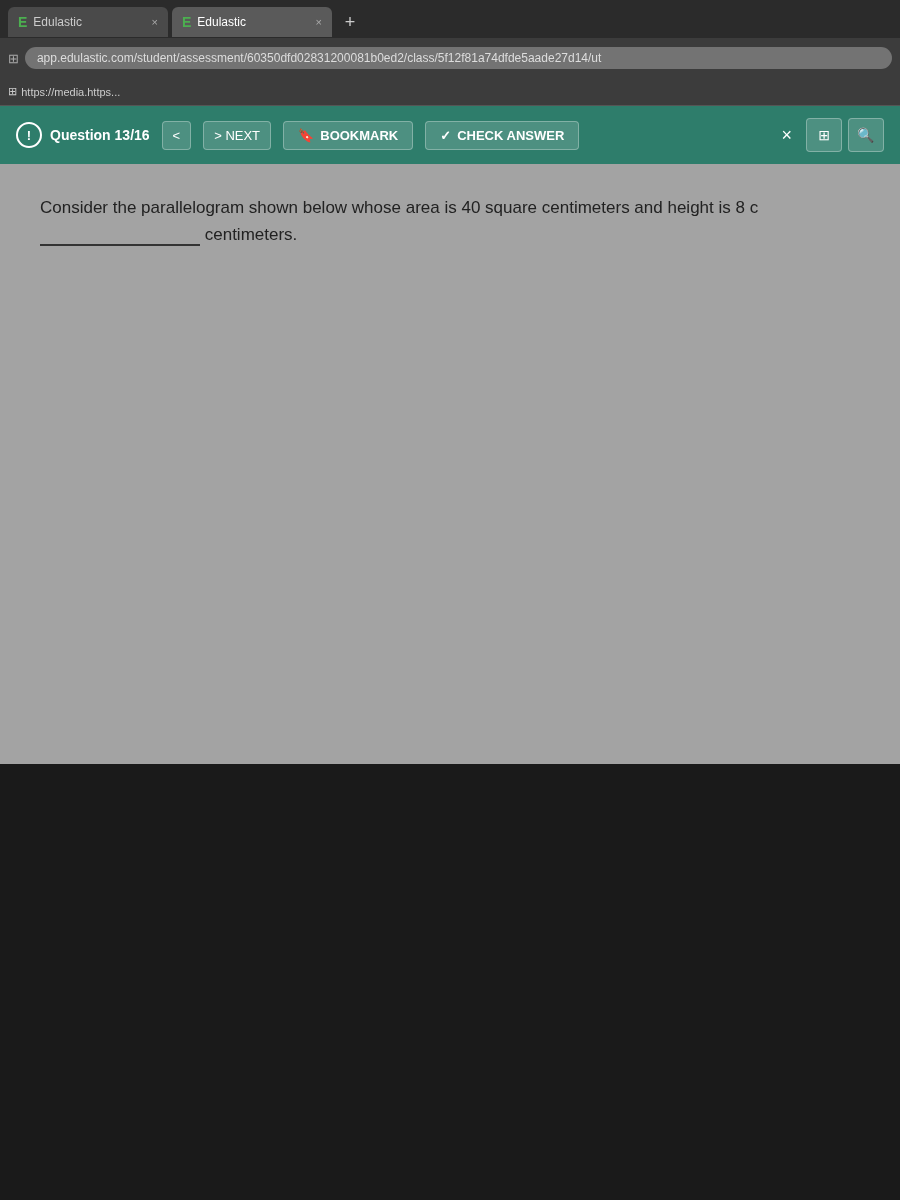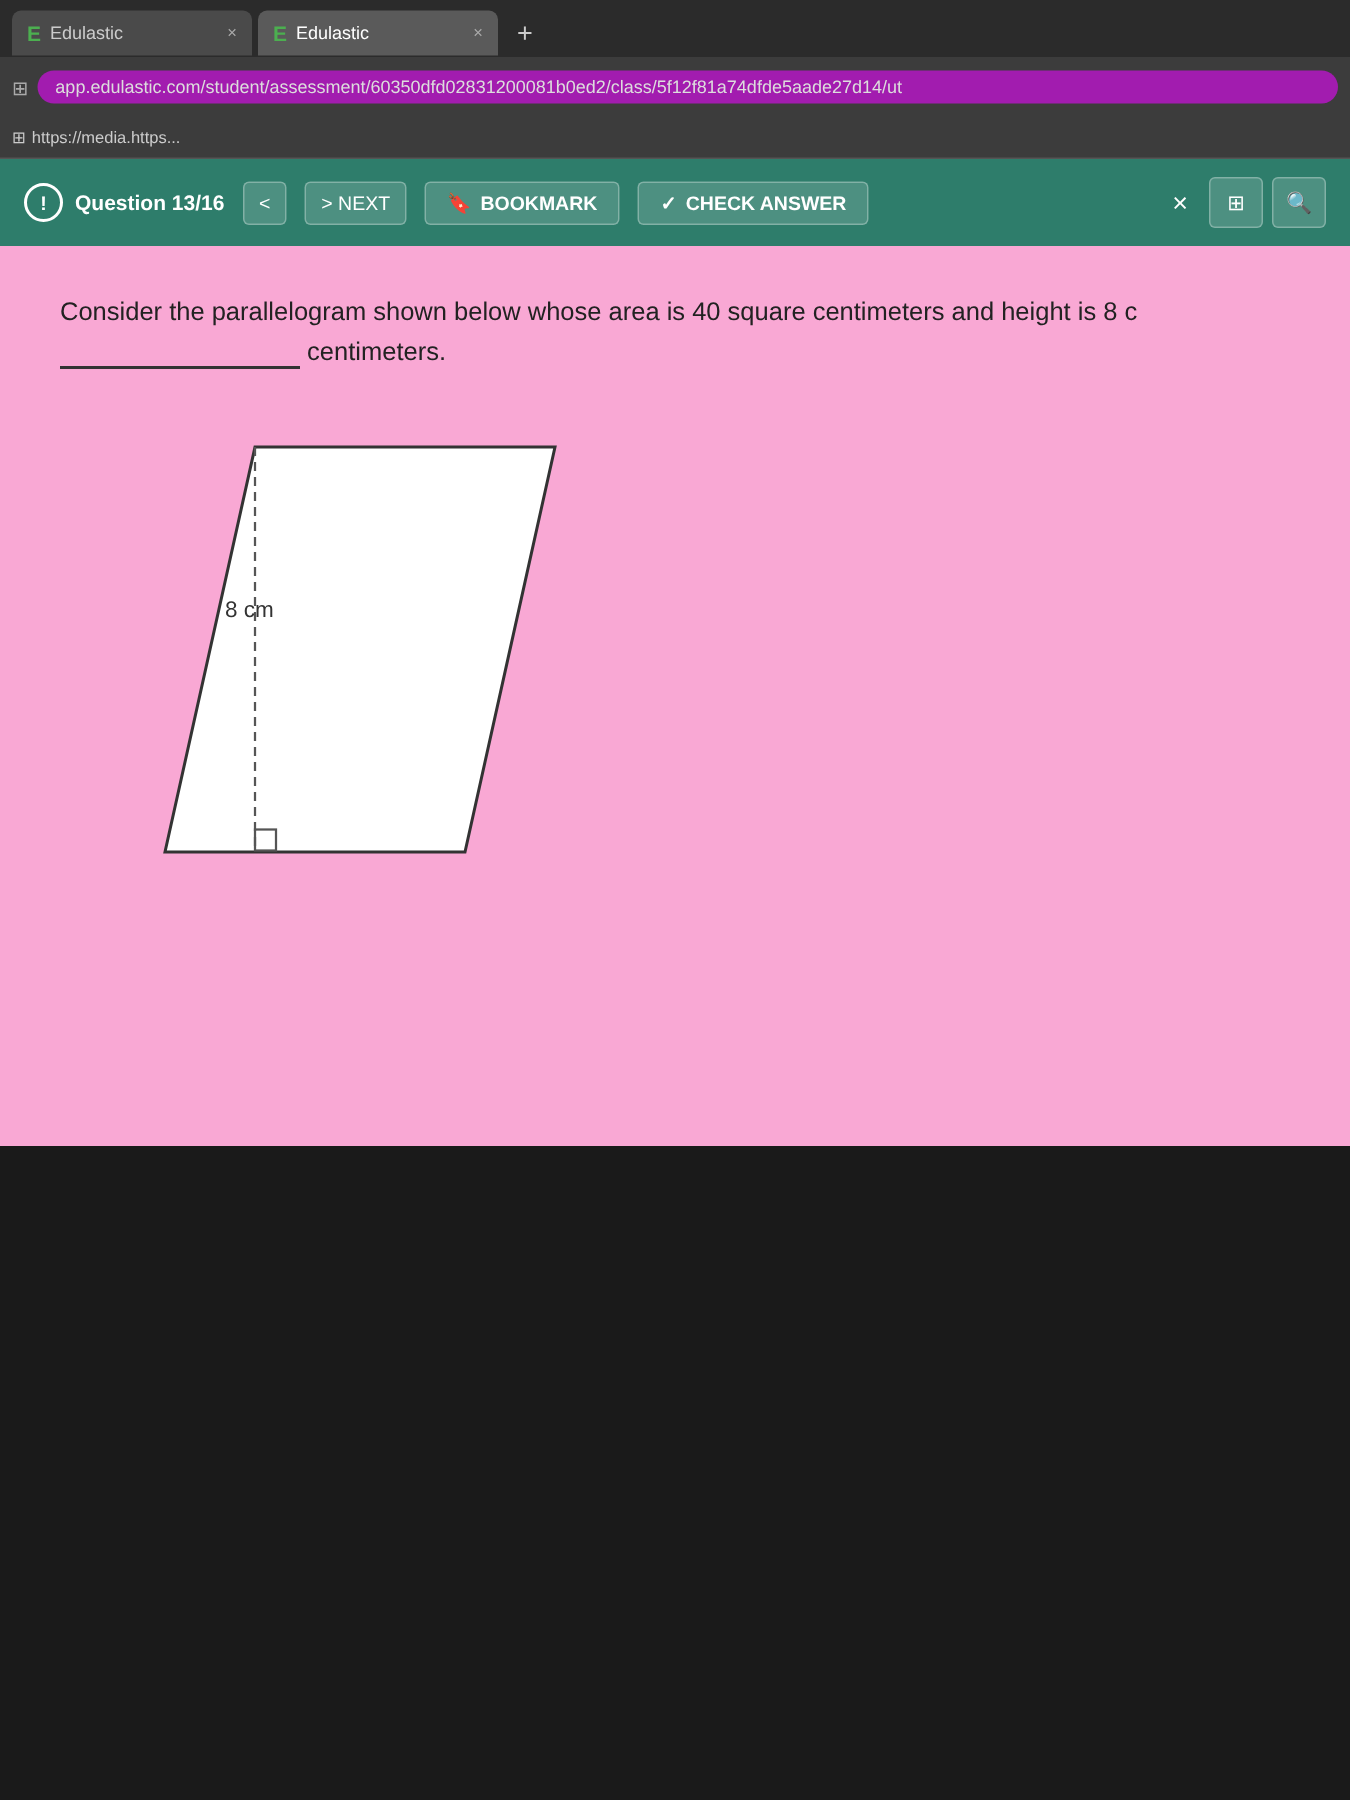--- a/index.html
+++ b/index.html
@@ -80,21 +80,21 @@
       height: 40px;
     }
 
     .page-icon {
       color: #aaa;
       font-size: 13px;
     }
 
     .address-bar {
       flex: 1;
-      background: #a21caf;
+      background: #737373;
       border: none;
       border-radius: 15px;
       padding: 4px 12px;
       color: #ddd;
       font-size: 12px;
       outline: none;
     }
 
     
     .bookmark-bar {
@@ -207,21 +207,21 @@
       align-items: center;
       justify-content: center;
       color: #fff;
       font-size: 13px;
       font-weight: bold;
       cursor: pointer;
     }
 
     
     .main-content {
-      background: #f9a8d4;
+      background: #a3a3a3;
       padding: 30px 40px;
       min-height: 600px;
     }
 
     .question-text {
       font-size: 17px;
       color: #222;
       line-height: 1.6;
       margin-bottom: 20px;
     }
@@ -336,26 +336,15 @@
 </div>
 
 <div class="main-content">
   <div class="question-text">
     <span>Consider the parallelogram shown below whose area is  40 square centimeters and height is  8 c</span>
     <br>
     <input class="answer-input" type="text" placeholder="" style="">
     <span>centimeters.</span>
   </div>
 
-  <div class="shape-container">
-    <svg class="parallelogram-svg" viewBox="0 0 280 320" xmlns="http://www.w3.org/2000/svg">
-
-      <polygon points="60,20 260,20 200,290 0,290" fill="white" stroke="#333" stroke-width="2"></polygon>
-
-      <line x1="60" y1="20" x2="60" y2="290" stroke="#555" stroke-width="1.5" stroke-dasharray="6,4"></line>
-
-      <rect x="60" y="275" width="14" height="14" fill="none" stroke="#555" stroke-width="1.5"></rect>
-    </svg>
-    <span class="height-label">8 cm</span>
-  </div>
 </div>
 
 <div class="bottom-area"></div>
 
 </body></html>

